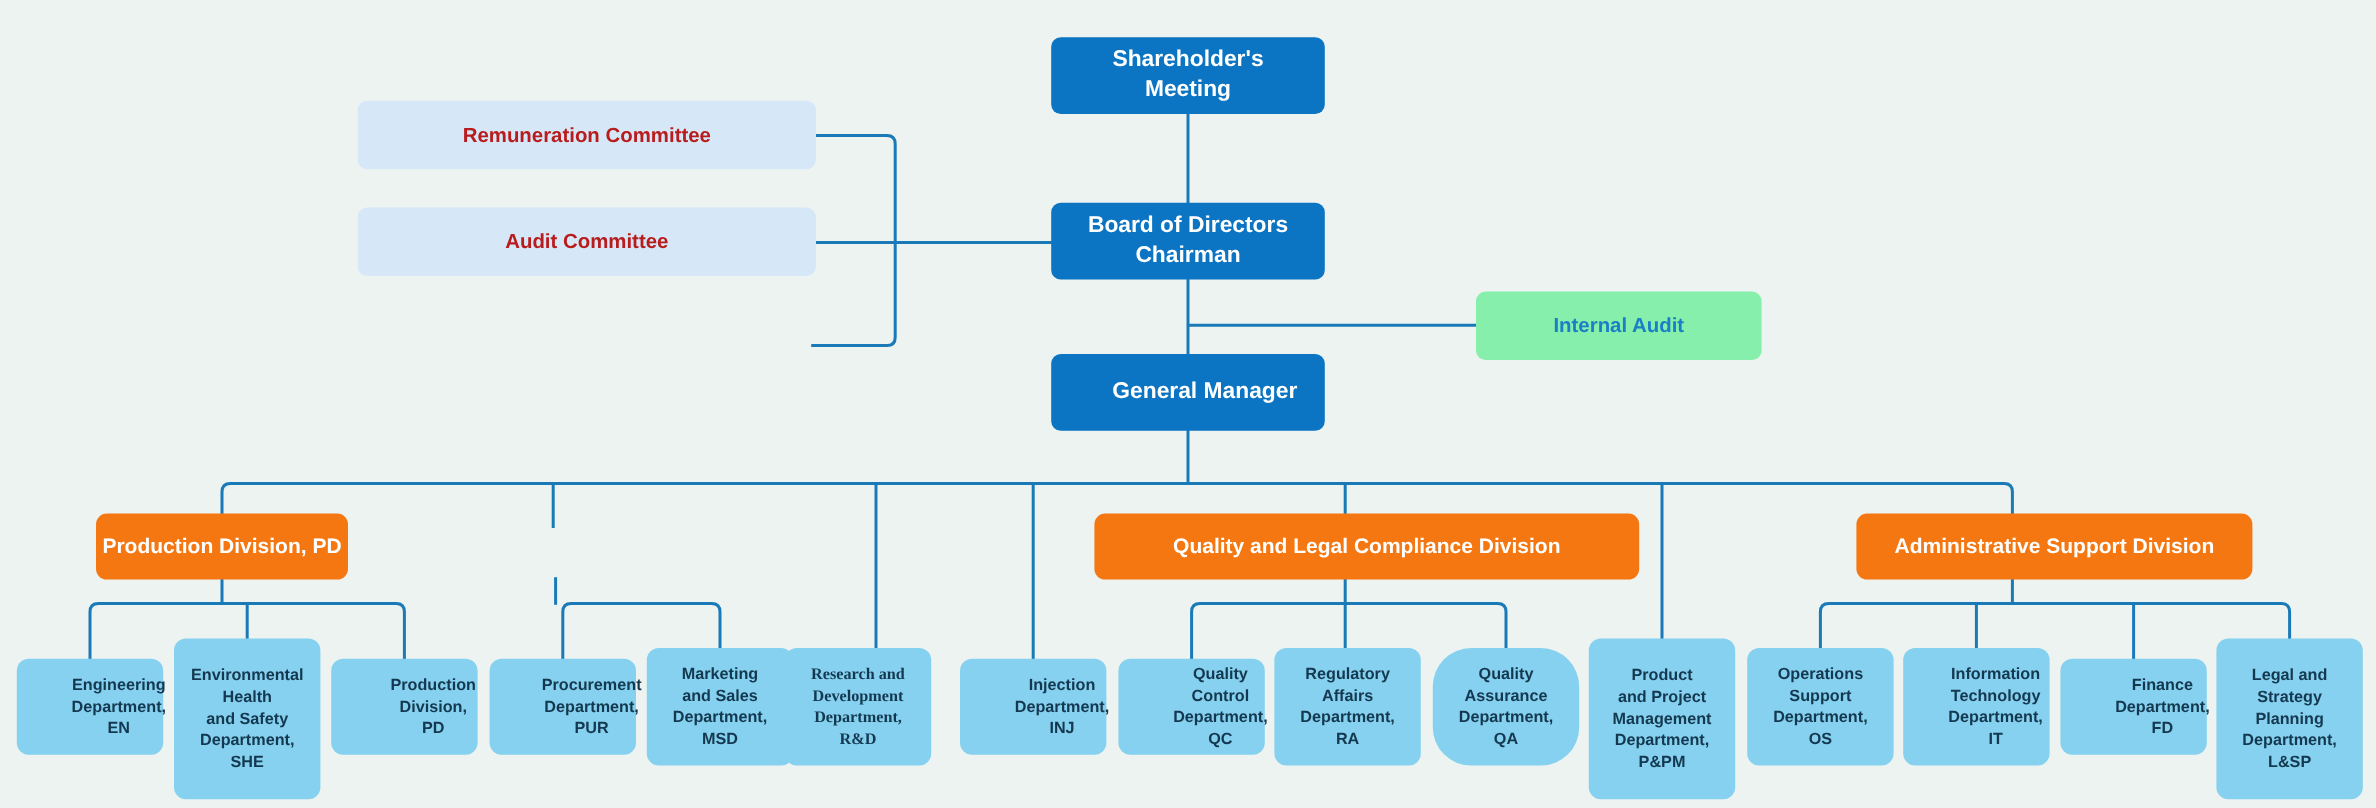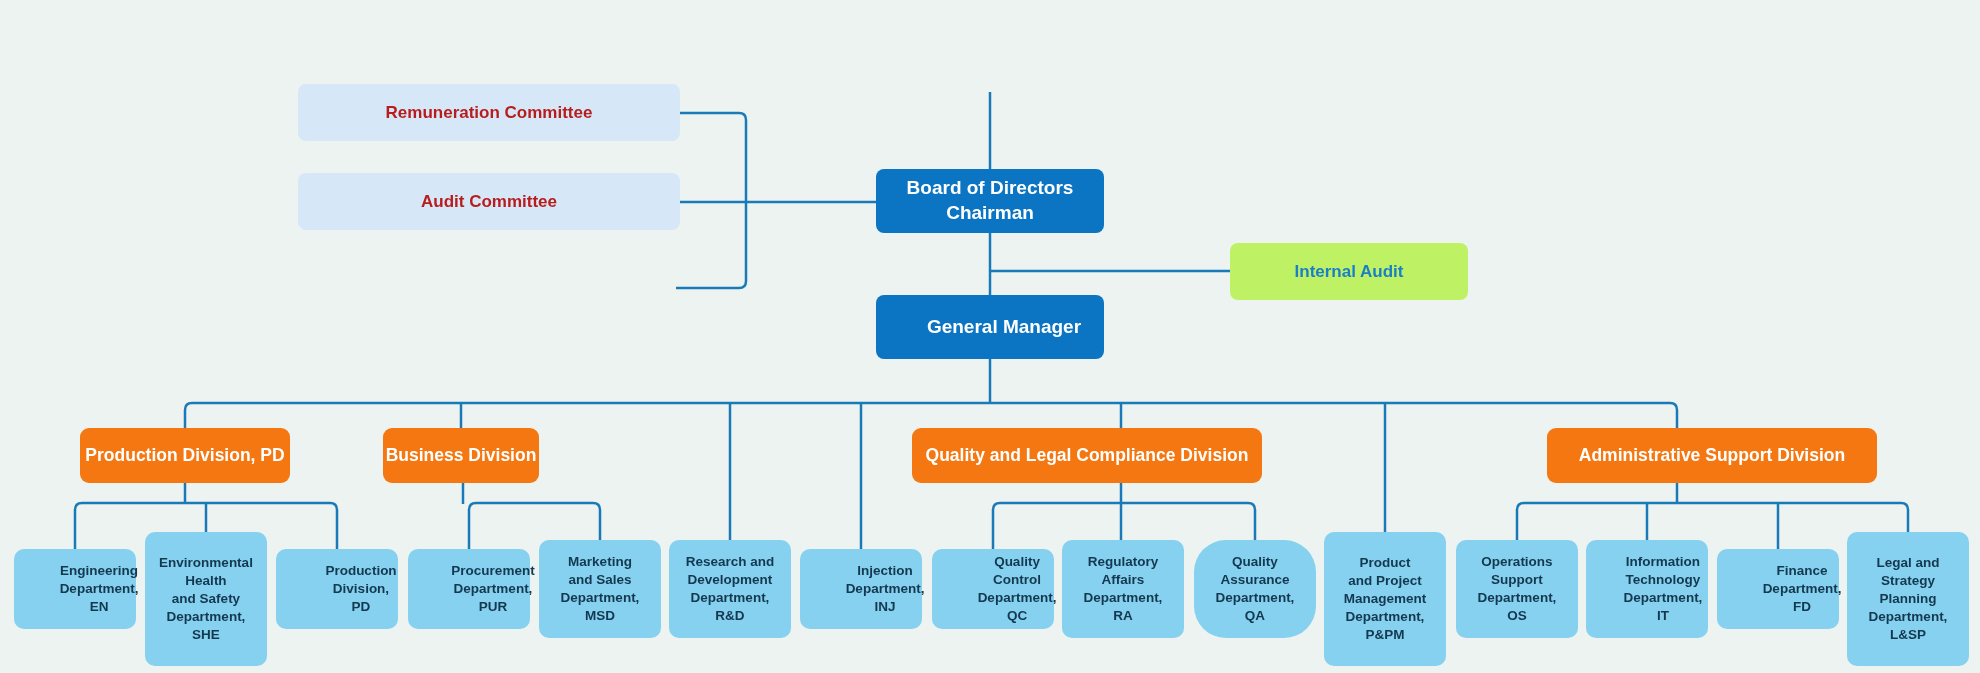--- a/index.html
+++ b/index.html
@@ -16,21 +16,21 @@
     background:#0B75C3;color:#FFFFFF;border-radius:8px;
     font-size:19px;font-weight:bold;line-height:1.3;
     left:876px;width:228px;height:64px;
   }
   .committee{
     background:#D6E8F8;color:#b91c1c;border-radius:8px;
     font-size:17px;font-weight:bold;
     left:298px;width:382px;height:57px;
   }
   .staff{
-    background:#bef264;color:#1A7FC6;border-radius:8px;
+    background:#86efac;color:#1A7FC6;border-radius:8px;
     font-size:17px;font-weight:bold;
   }
   .division{
     background:#F57711;color:#FFFFFF;border-radius:9px;
     font-size:17.5px;font-weight:bold;top:428px;height:55px;
   }
   .dept{
     background:#85D1EF;color:#14384F;border-radius:10px;
     font-size:13.5px;font-weight:600;line-height:1.32;
     width:122px;
@@ -66,53 +66,54 @@
       <path d="M 469 560 L 469 510 Q 469 503 476 503 L 593 503 Q 600 503 600 510 L 600 560"></path>
       <path d="M 1121 481 L 1121 560"></path>
       <path d="M 993 560 L 993 510 Q 993 503 1000 503 L 1248 503 Q 1255 503 1255 510 L 1255 560"></path>
       <path d="M 1677 481 L 1677 504"></path>
       <path d="M 1517 560 L 1517 510 Q 1517 503 1524 503 L 1901 503 Q 1908 503 1908 510 L 1908 560"></path>
       <path d="M 1647 503 L 1647 560"></path>
       <path d="M 1778 503 L 1778 560"></path>
     </g>
   </svg>
 
+  <div class="node exec" style="top:31px;">Shareholder's
+Meeting</div>
   <div class="node exec" style="top:169px;">Board of Directors
 Chairman</div>
   <div class="node exec" style="top:295px;padding-left:28px;">General Manager</div>
 
   <div class="node committee" style="top:84px;">Remuneration Committee</div>
   <div class="node committee" style="top:173px;">Audit Committee</div>
 
   <div class="node staff" style="left:1230px;top:243px;width:238px;height:57px;">Internal Audit</div>
 
   <div class="node division" style="left:80px;width:210px;">Production Division, PD</div>
-  <div class="node division" style="left:383px;width:156px;">Business Division</div>
-  <div class="node division" style="left:912px;width:350px;">Quality and Legal Compliance Division</div>
+  <div class="node division" style="left:912px;width:454px;">Quality and Legal Compliance Division</div>
   <div class="node division" style="left:1547px;width:330px;">Administrative Support Division</div>
 
   <div class="node dept l3" style="left:14px;">Engineering
 Department,
 EN</div>
   <div class="node dept l5" style="left:145px;">Environmental
 Health
 and Safety
 Department,
 SHE</div>
   <div class="node dept l3" style="left:276px;">Production
 Division,
 PD</div>
   <div class="node dept l3" style="left:408px;">Procurement
 Department,
 PUR</div>
   <div class="node dept l4" style="left:539px;">Marketing
 and Sales
 Department,
 MSD</div>
-  <div class="node dept l4" style="left:669px;">Research and
+  <div class="node dept l4" style="left:654px;font-family:Liberation Serif, serif;">Research and
 Development
 Department,
 R&amp;D</div>
   <div class="node dept l3" style="left:800px;">Injection
 Department,
 INJ</div>
   <div class="node dept l3" style="left:932px;">Quality Control
 Department,
 QC</div>
   <div class="node dept l4" style="left:1062px;">Regulatory

